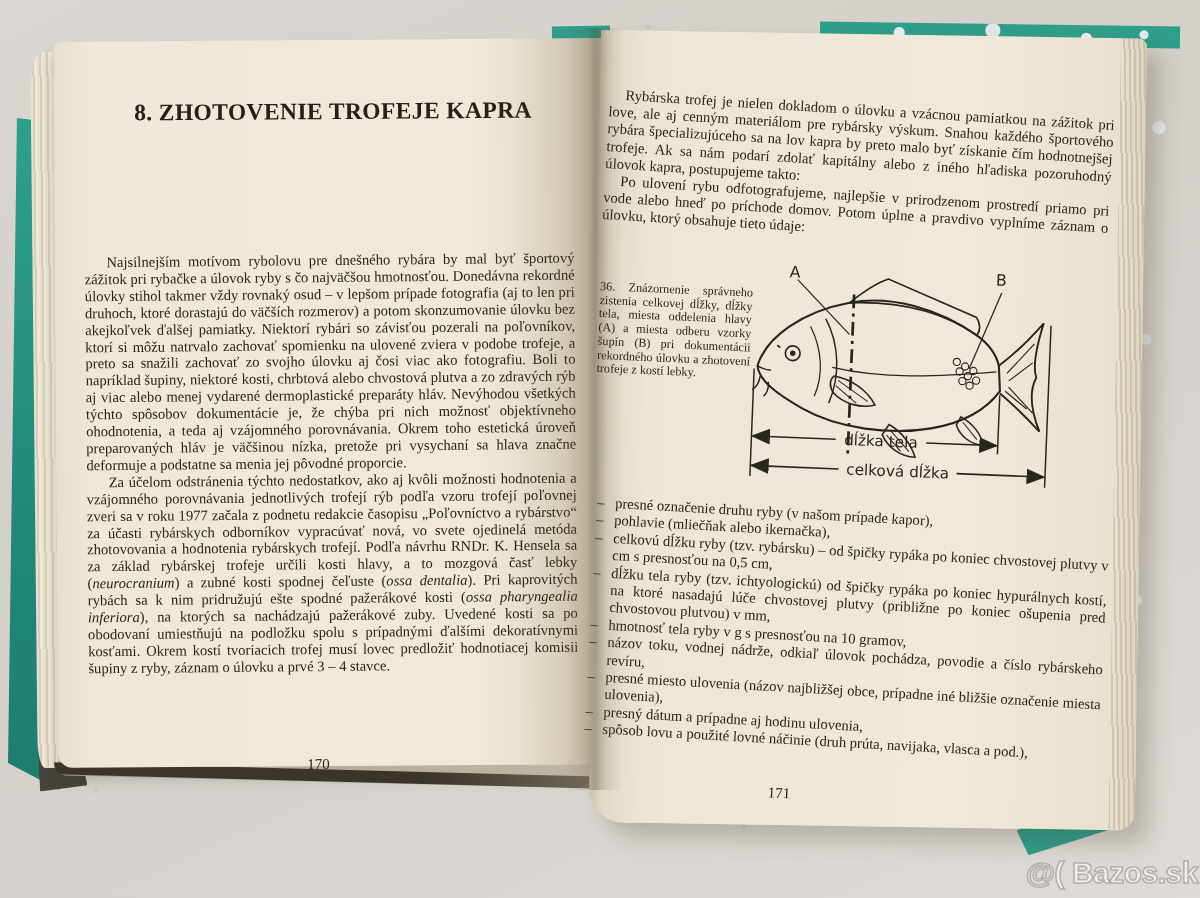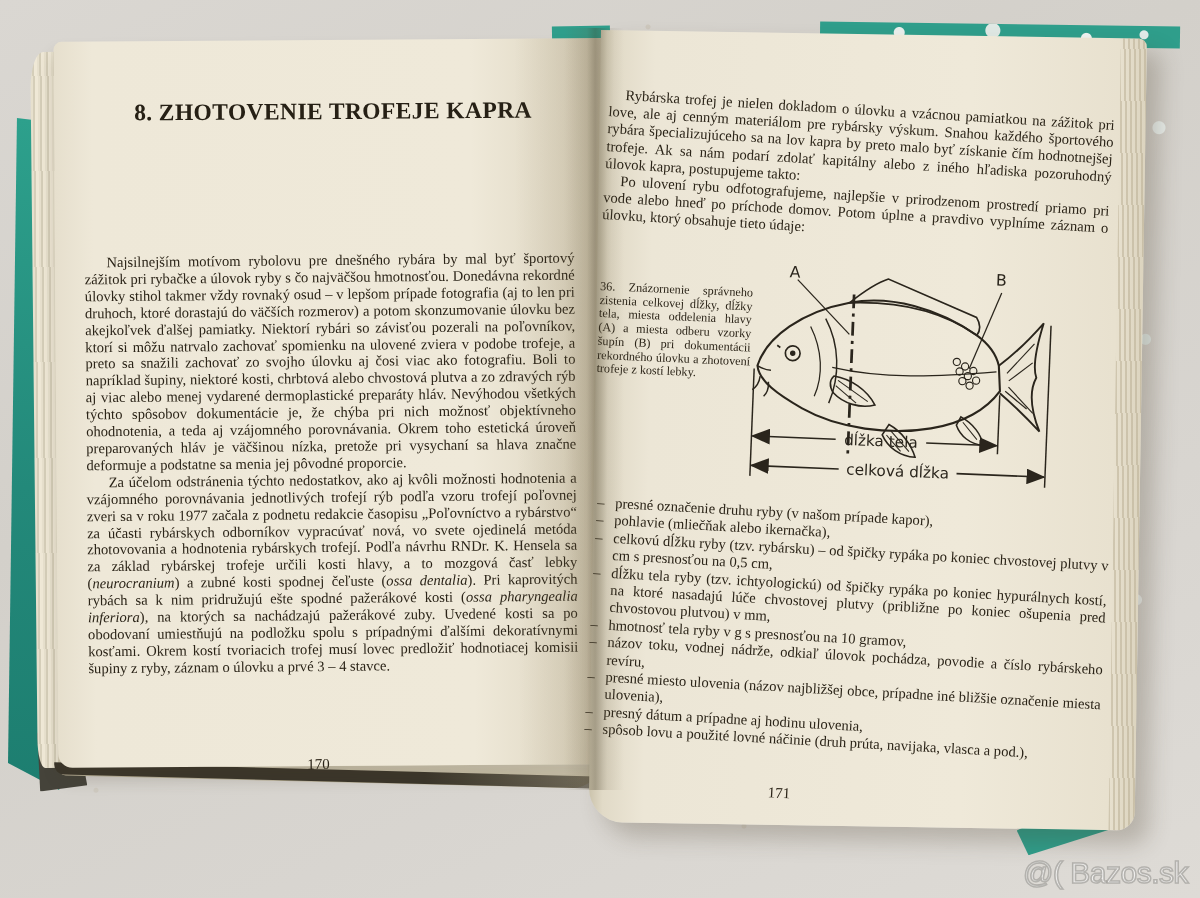--- a/index.html
+++ b/index.html
@@ -87,22 +87,22 @@
   .rp-fig{ position:absolute; left:150px; top:226px; width:316px; transform:rotate(1.4deg); }
   .rp-fig svg{ display:block; width:316px; height:auto; }
   .rp-list{ position:absolute; left:4px; top:464px; width:514px; transform:rotate(2.3deg);
     transform-origin:0 0; font-size:14.6px; line-height:17.4px; }
   .li{ display:flex; }
   .li .dash{ flex:0 0 18px; }
   .li .txt{ flex:1; text-align:justify; }
   .rp-pagenum{ position:absolute; left:150px; top:752px; width:80px; text-align:center;
     font-size:15px; transform:rotate(2deg); }
   
-  .watermark{ position:absolute; right:12px; bottom:8px; z-index:6;
-    font-family:"Liberation Sans", sans-serif; font-weight:400; font-size:30px; letter-spacing:-.5px;
+  .watermark{ position:absolute; right:2px; bottom:8px; z-index:6;
+    font-family:"Liberation Sans", sans-serif; font-weight:700; font-size:30px; letter-spacing:-.5px;
     color:rgba(255,255,255,.10); -webkit-text-stroke:1.6px rgba(152,150,146,.65);
     text-shadow:0 0 1px rgba(255,255,255,.55); }
   
   .fig-stroke{ stroke:#2a251c; fill:none; }
   .fig-text{ font-family:"DejaVu Sans", sans-serif; fill:#2a251c; }
 </style>
 </head>
 <body>
 
 <div class="scene">

